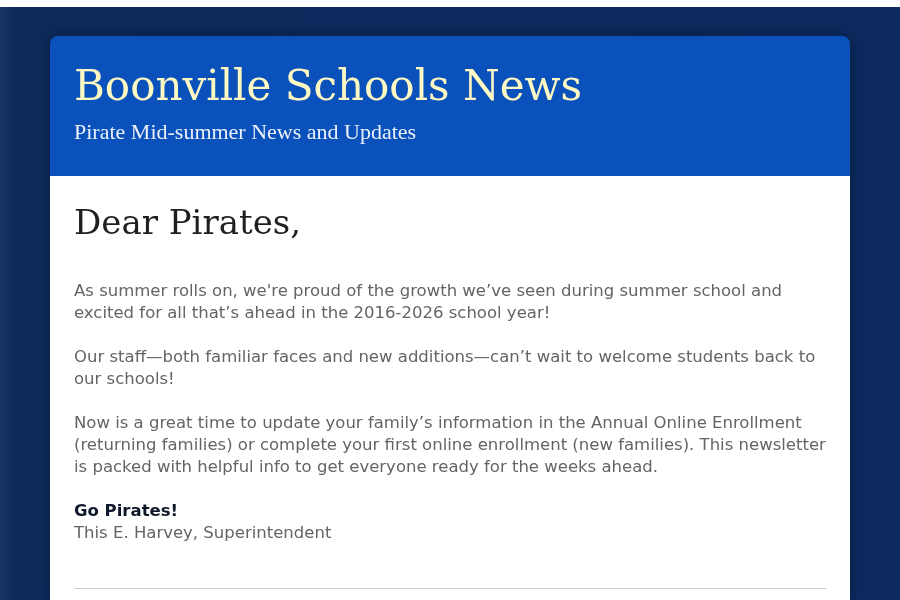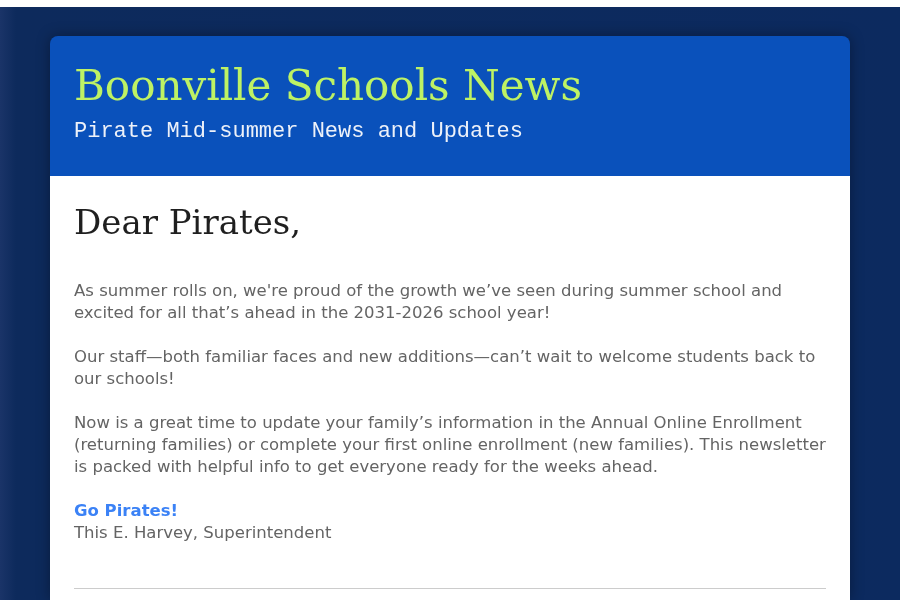--- a/index.html
+++ b/index.html
@@ -28,25 +28,25 @@
     background: #0a51bb;
     height: 140px;
     padding: 26px 24px 0;
   }
   .masthead h1 {
     margin: 0;
     font-family: "DejaVu Serif", serif;
     font-weight: normal;
     font-size: 42px;
     line-height: 48px;
-    color: #bef264;
+    color: #fef9c3;
   }
   .masthead .subtitle {
     margin: 8px 0 8px;
-    font-family: Liberation Mono, monospace;
+    font-family: Liberation Serif, serif;
     font-size: 22px;
     line-height: 28px;
     color: #edf1f9;
   }
   .content {
     background: #ffffff;
     height: 488px;
     padding: 26px 24px 0;
   }
   .content h2 {
@@ -56,40 +56,40 @@
     font-size: 34px;
     line-height: 41px;
     color: #1f1f1f;
   }
   .content p {
     margin: 0 0 22px;
     font-size: 16.5px;
     line-height: 22px;
     color: #646464;
   }
-  .content p strong { color: #3b82f6; }
+  .content p strong { color: #0f172a; }
   .divider {
     border: none;
     border-top: 1px solid #cccccc;
     margin: 44px 0 0;
   }
 </style>
 </head>
 <body>
 
 <div class="page">
   <div class="top-strip"></div>
   <div class="card">
     <header class="masthead">
       <h1>Boonville Schools News</h1>
       <p class="subtitle">Pirate Mid-summer News and Updates</p>
     </header>
     <main class="content">
       <h2>Dear Pirates,</h2>
-      <p>As summer rolls on, we're proud of the growth we’ve seen during summer school and excited for all that’s ahead in the 2031-2026 school year!</p>
+      <p>As summer rolls on, we're proud of the growth we’ve seen during summer school and excited for all that’s ahead in the 2016-2026 school year!</p>
       <p>Our staff—both familiar faces and new additions—can’t wait to welcome students back to our schools!</p>
       <p>Now is a great time to update your family’s information in the Annual Online Enrollment (returning families) or complete your first online enrollment (new families). This newsletter is packed with helpful info to get everyone ready for the weeks ahead.</p>
       <p class="signature"><strong>Go Pirates!</strong><br>
         <span>This E. Harvey, Superintendent</span></p>
       <hr class="divider">
     </main>
   </div>
 </div>
 
 </body></html>

